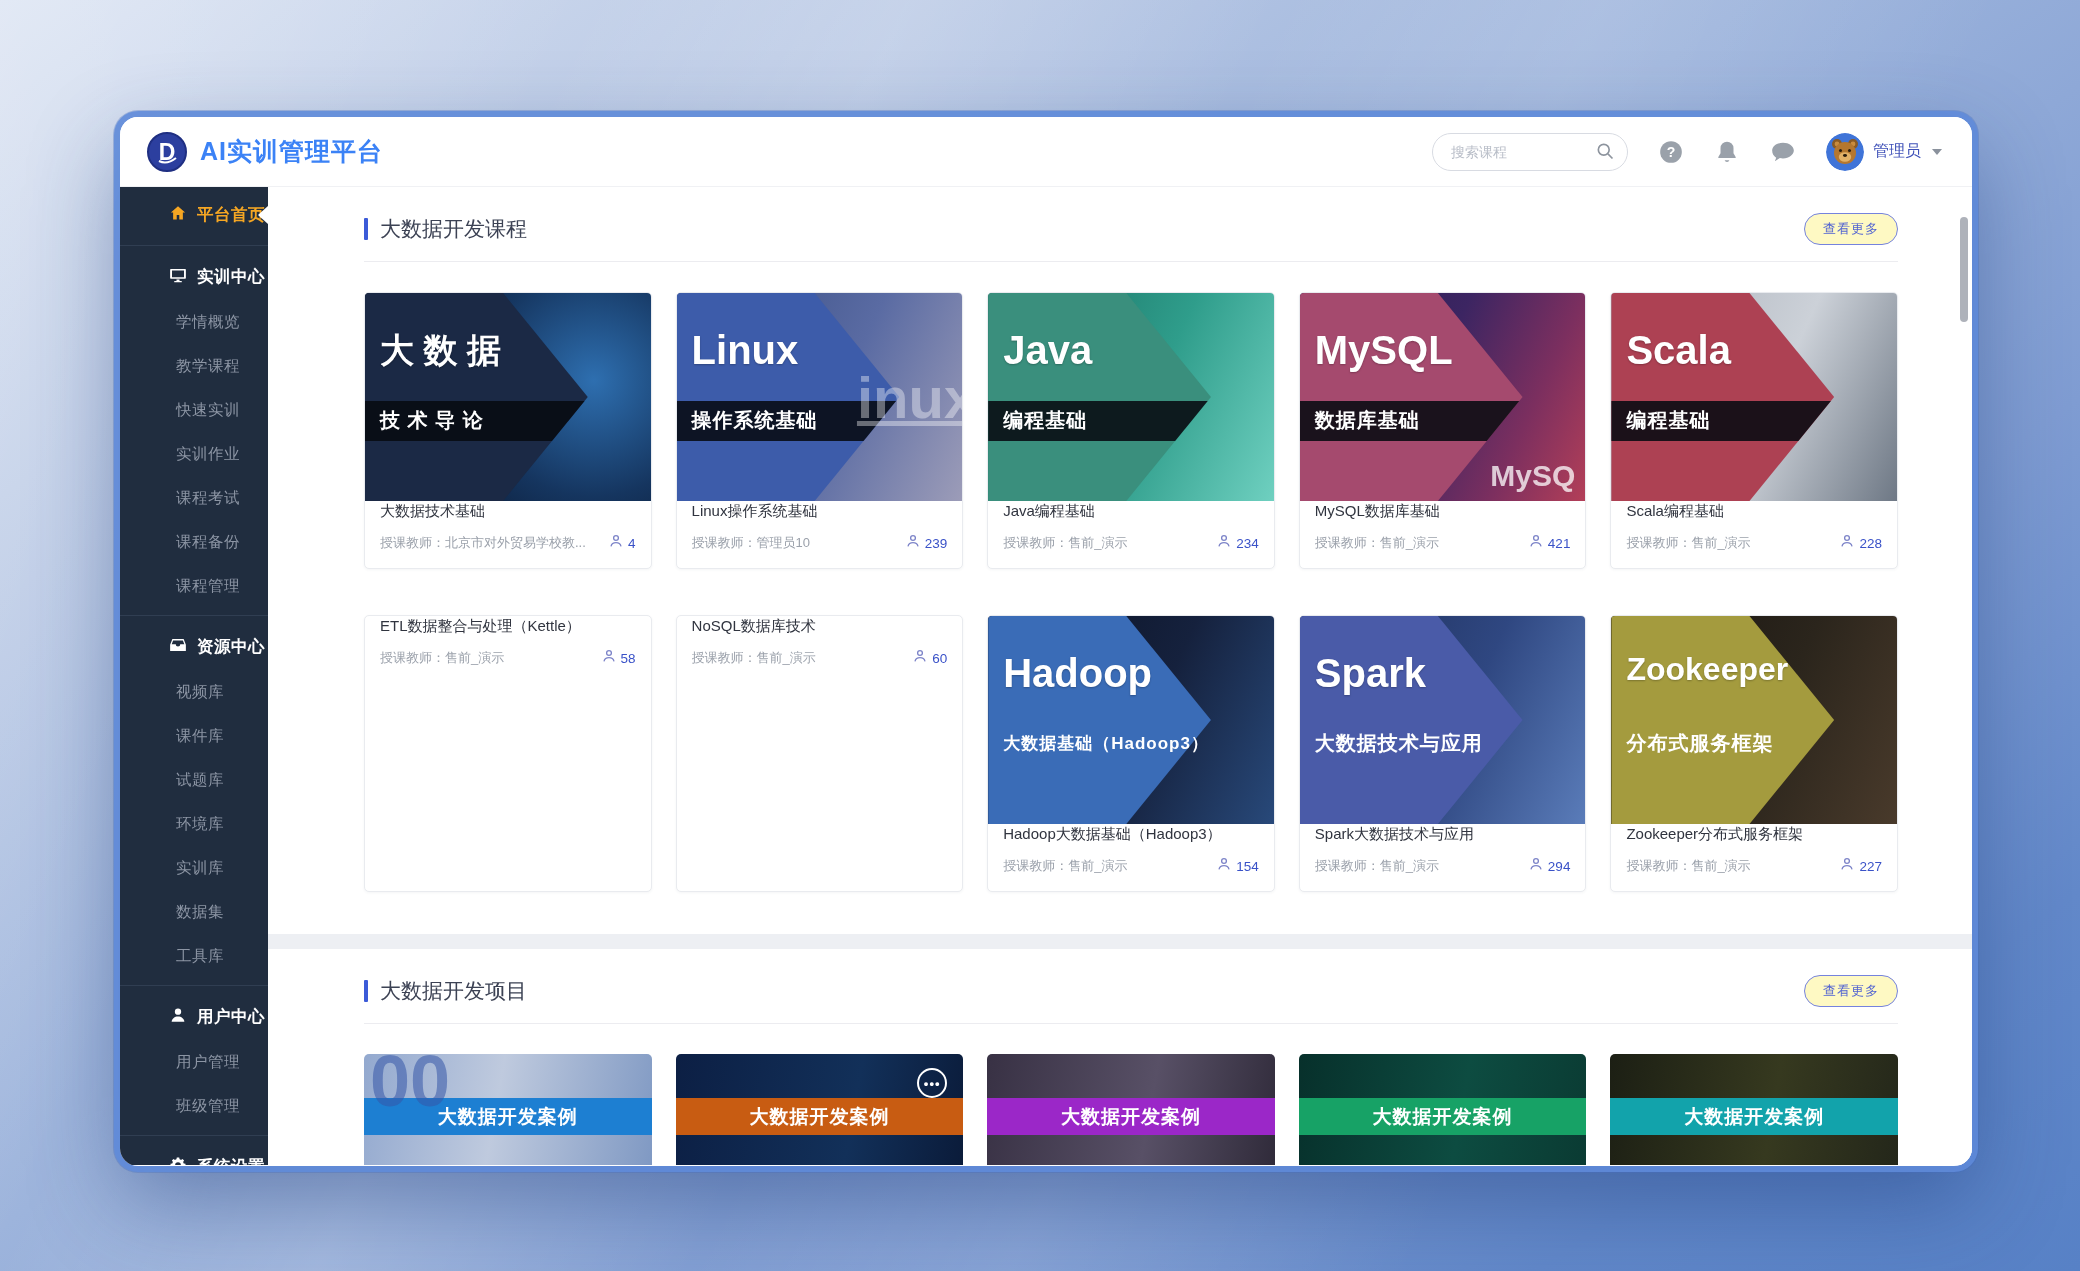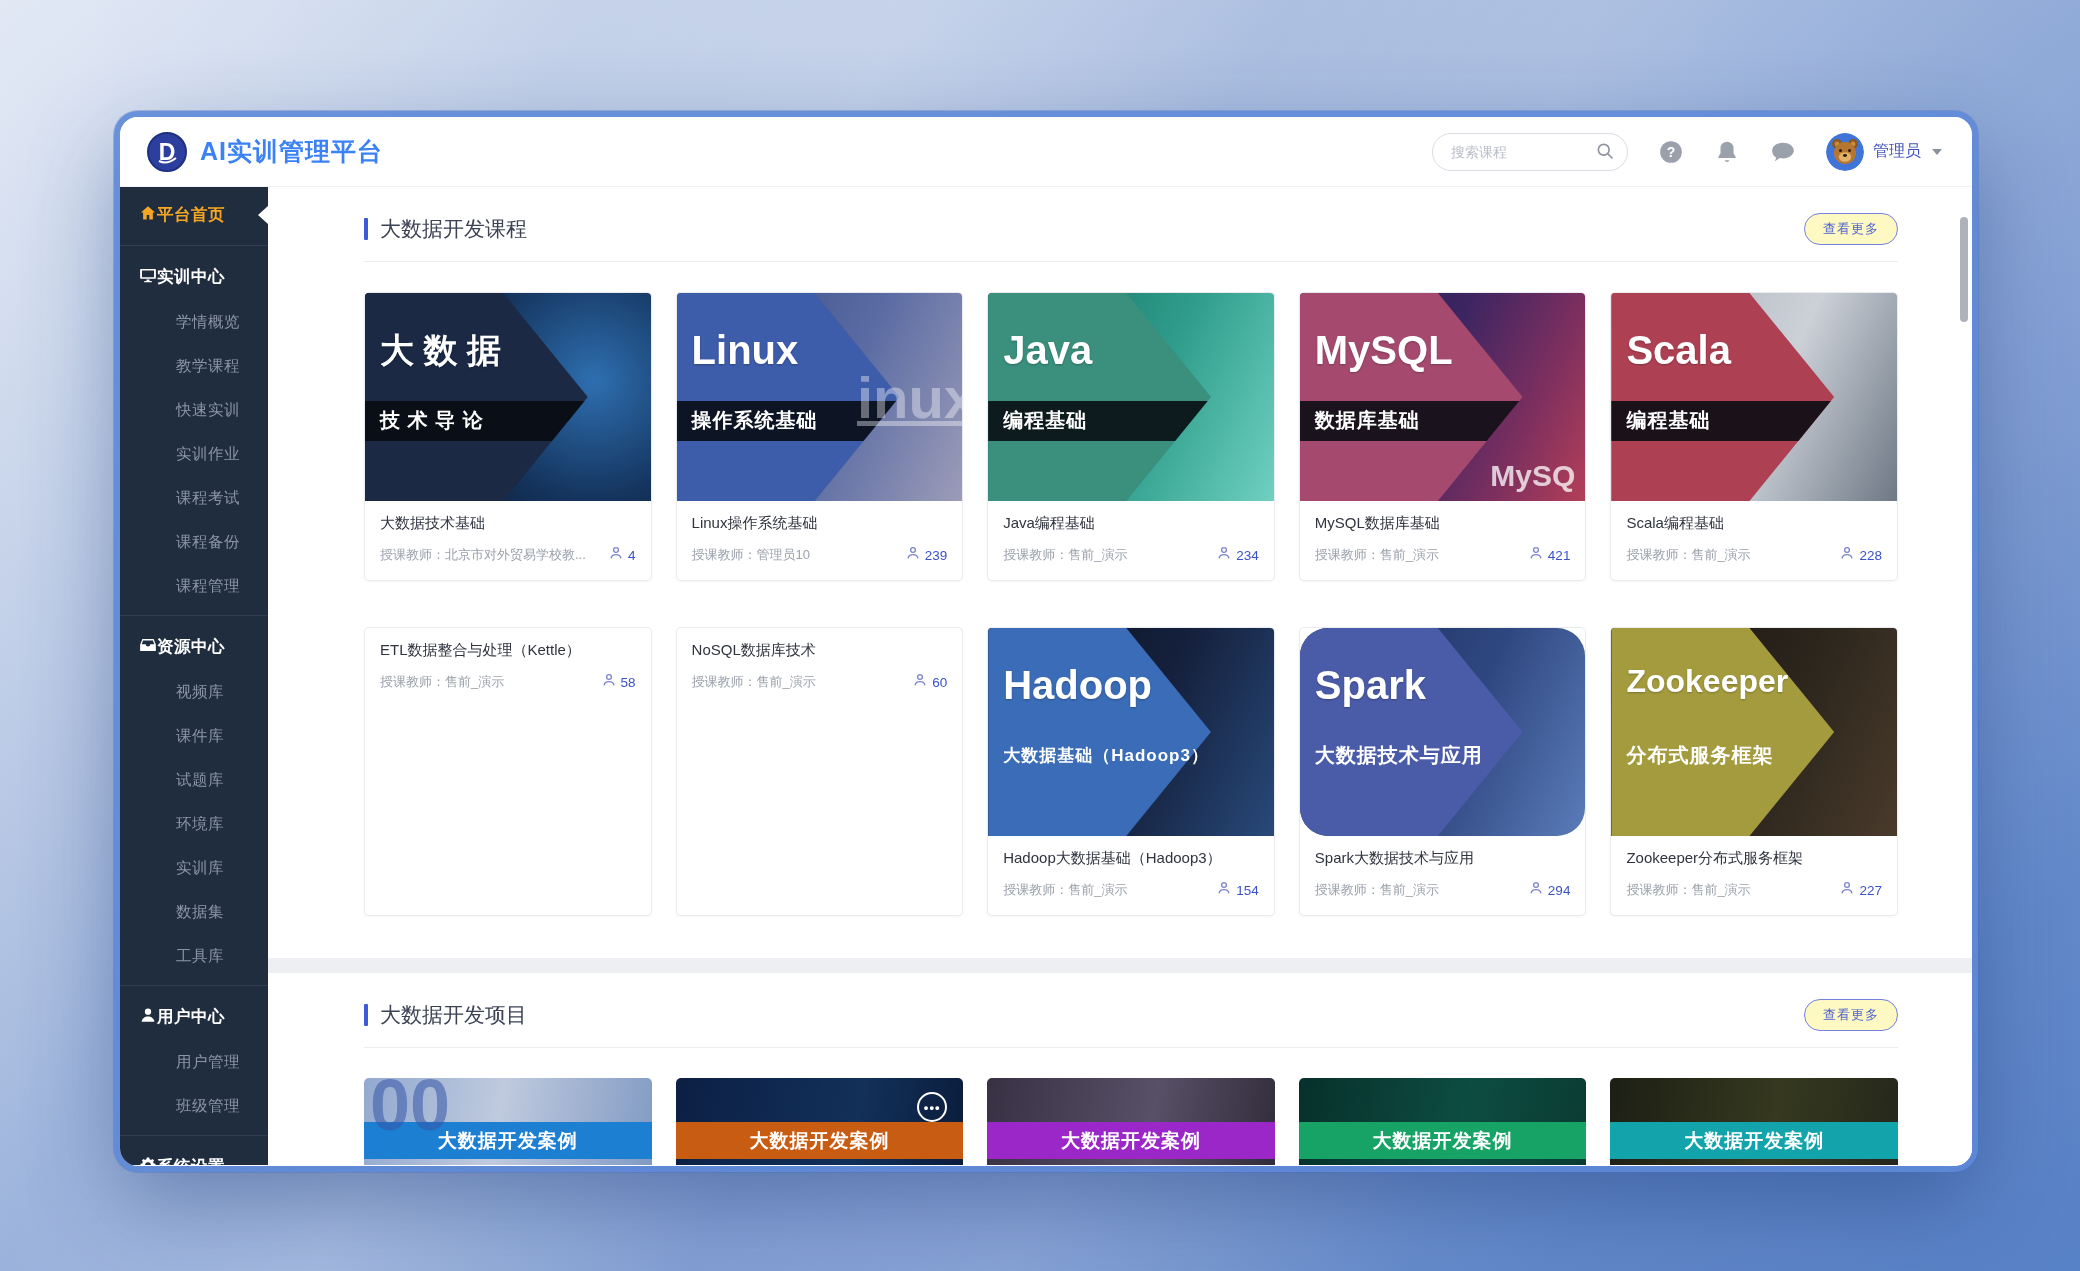--- a/index.html
+++ b/index.html
@@ -35,22 +35,22 @@
   .avatar { width:38px; height:38px; border-radius:50%; overflow:hidden; }
   .user-name { font-size:16px; color:#3f51b8; }
   .caret { width:0; height:0; border-left:5px solid transparent; border-right:5px solid transparent;
     border-top:6px solid #8a919c; margin-left:2px; }
 
   
   .app-body { display:flex; height:978px; position:relative; }
 
   
   .sidebar { width:148px; flex:0 0 auto; background:#202d3f; padding-top:4px; overflow:hidden; }
-  .side-item { position:relative; display:flex; align-items:center; 
-    height:47px; padding-left:19px; cursor:pointer; }
+  .side-item { position:relative; display:flex; align-items:center; gap:10px;
+    height:47px; padding-left:19px; cursor:pointer;margin-left:30px; }
   .side-item .lbl { font-size:16.5px; color:#ffffff; font-weight:bold; letter-spacing:.5px; }
   .side-item.active .lbl { color:#f5a623; }
   .side-item.active::after { content:""; position:absolute; right:0; top:50%; transform:translateY(-50%);
     width:0; height:0; border-top:9px solid transparent; border-bottom:9px solid transparent;
     border-right:10px solid #ffffff; }
   .side-sub { display:flex; align-items:center; height:44px; padding-left:56px; cursor:pointer; }
   .side-sub .lbl { font-size:15.5px; color:#8c95a4; letter-spacing:.5px; }
   .side-div { height:1px; background:#303e52; margin:7px 0; }
   .sicon { width:18px; height:18px; flex:0 0 auto; }
 
@@ -78,21 +78,21 @@
     background:rgba(7,10,17,.88); }
   .cover-text { position:absolute; inset:0; z-index:2; }
   .cover-big { position:absolute; left:15px; top:17%; color:#fff; font-weight:bold;
     white-space:nowrap; text-shadow:0 1px 2px rgba(0,0,0,.25); }
   .cover-sub { position:absolute; left:15px; top:52%; height:19%; display:flex; align-items:center;
     color:#fff; font-weight:bold; font-size:20px; white-space:nowrap; letter-spacing:1px; }
   .bgtext { position:absolute; color:#fff; font-weight:bold; z-index:1; white-space:nowrap; }
   .bgtext.big { right:-14px; top:34%; font-size:58px; opacity:.38;text-decoration:underline; }
   .bgtext.small { right:10px; bottom:8px; font-size:30px; opacity:.75; }
 
-  .card-info { padding:13px 15px 15px; }
+  .card-info { padding:1px 15px 15px; }
   .course-title { font-size:15px; color:#30343f; white-space:nowrap; overflow:hidden; text-overflow:ellipsis; }
   .meta { display:flex; align-items:center; margin-top:12px; }
   .teacher { font-size:13px; color:#9ba1ab; white-space:nowrap; overflow:hidden; text-overflow:ellipsis; flex:1; }
   .count { display:flex; align-items:center; gap:4px; margin-left:8px; }
   .count .num { font-size:13.5px; color:#3a52c8; }
 
   
   .project-card { position:relative; height:150px; border-radius:5px; overflow:hidden; cursor:pointer; }
   .project-banner { position:absolute; left:0; right:0; top:44px; height:37px;
     display:flex; align-items:center; justify-content:center;
@@ -441,21 +441,21 @@
                     <span><svg width="16" height="16" viewBox="0 0 24 24" fill="none" stroke="#7e85c9" stroke-width="2">
                         <circle cx="12" cy="7.5" r="3.6"></circle>
                         <path d="M4.5 20c.8-3.5 3.7-5.5 7.5-5.5s6.7 2 7.5 5.5"></path>
                       </svg></span>
                     <span class="num">154</span>
                   </span>
                 </div>
               </div>
             </div>
             <div class="course-card">
-              <div class="cover" style="background: linear-gradient(115deg, rgb(28, 44, 85) 0%, rgb(47, 71, 129) 55%, rgb(90, 124, 185) 100%); border-radius: 28px;">
+              <div class="cover" style="background: linear-gradient(115deg, rgb(28, 44, 85) 0%, rgb(47, 71, 129) 55%, rgb(90, 124, 185) 100%);">
                 <div class="arrow" style="background: rgb(74, 91, 168);"></div>
                 <div class="cover-text">
                   <div class="cover-big" style="font-size: 40px;">Spark</div>
                   <div class="cover-sub">大数据技术与应用</div>
                 </div>
               </div>
               <div class="card-info">
                 <div class="course-title">Spark大数据技术与应用</div>
                 <div class="meta">
                   <span class="teacher">授课教师：售前_演示</span>

